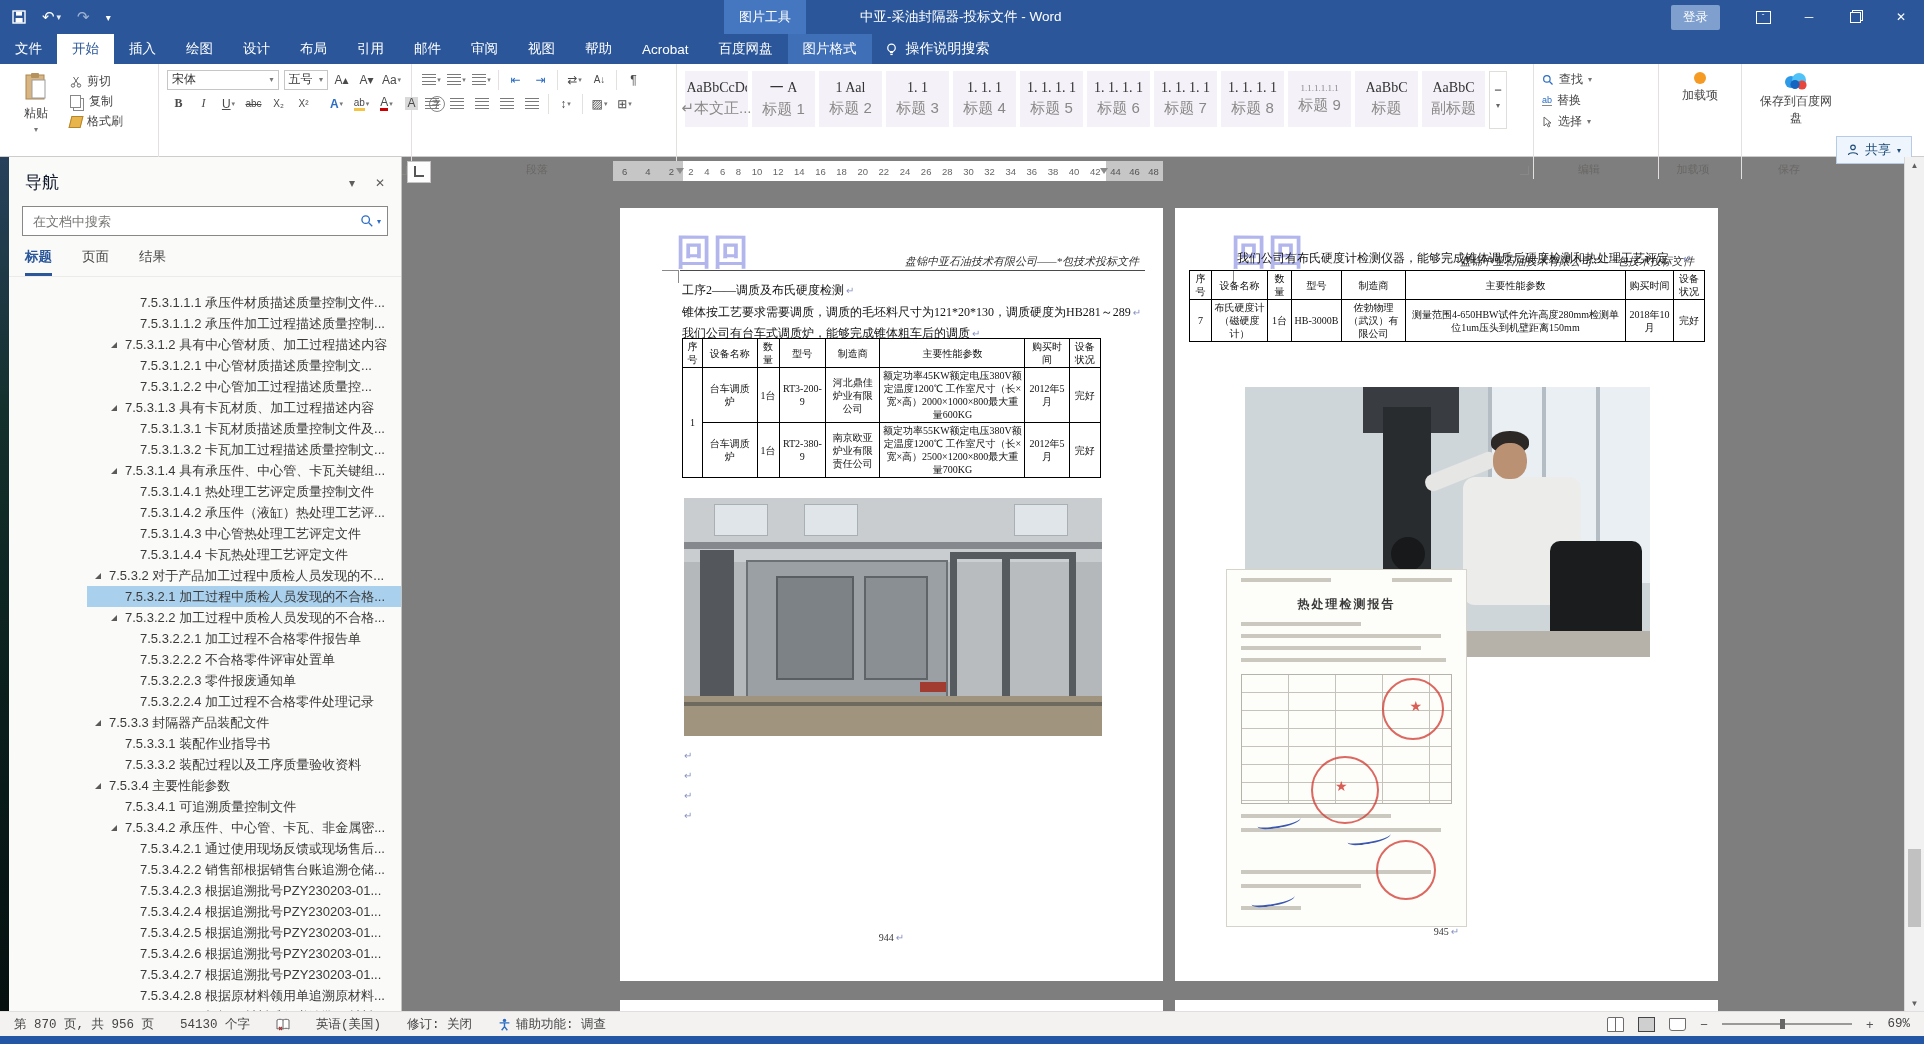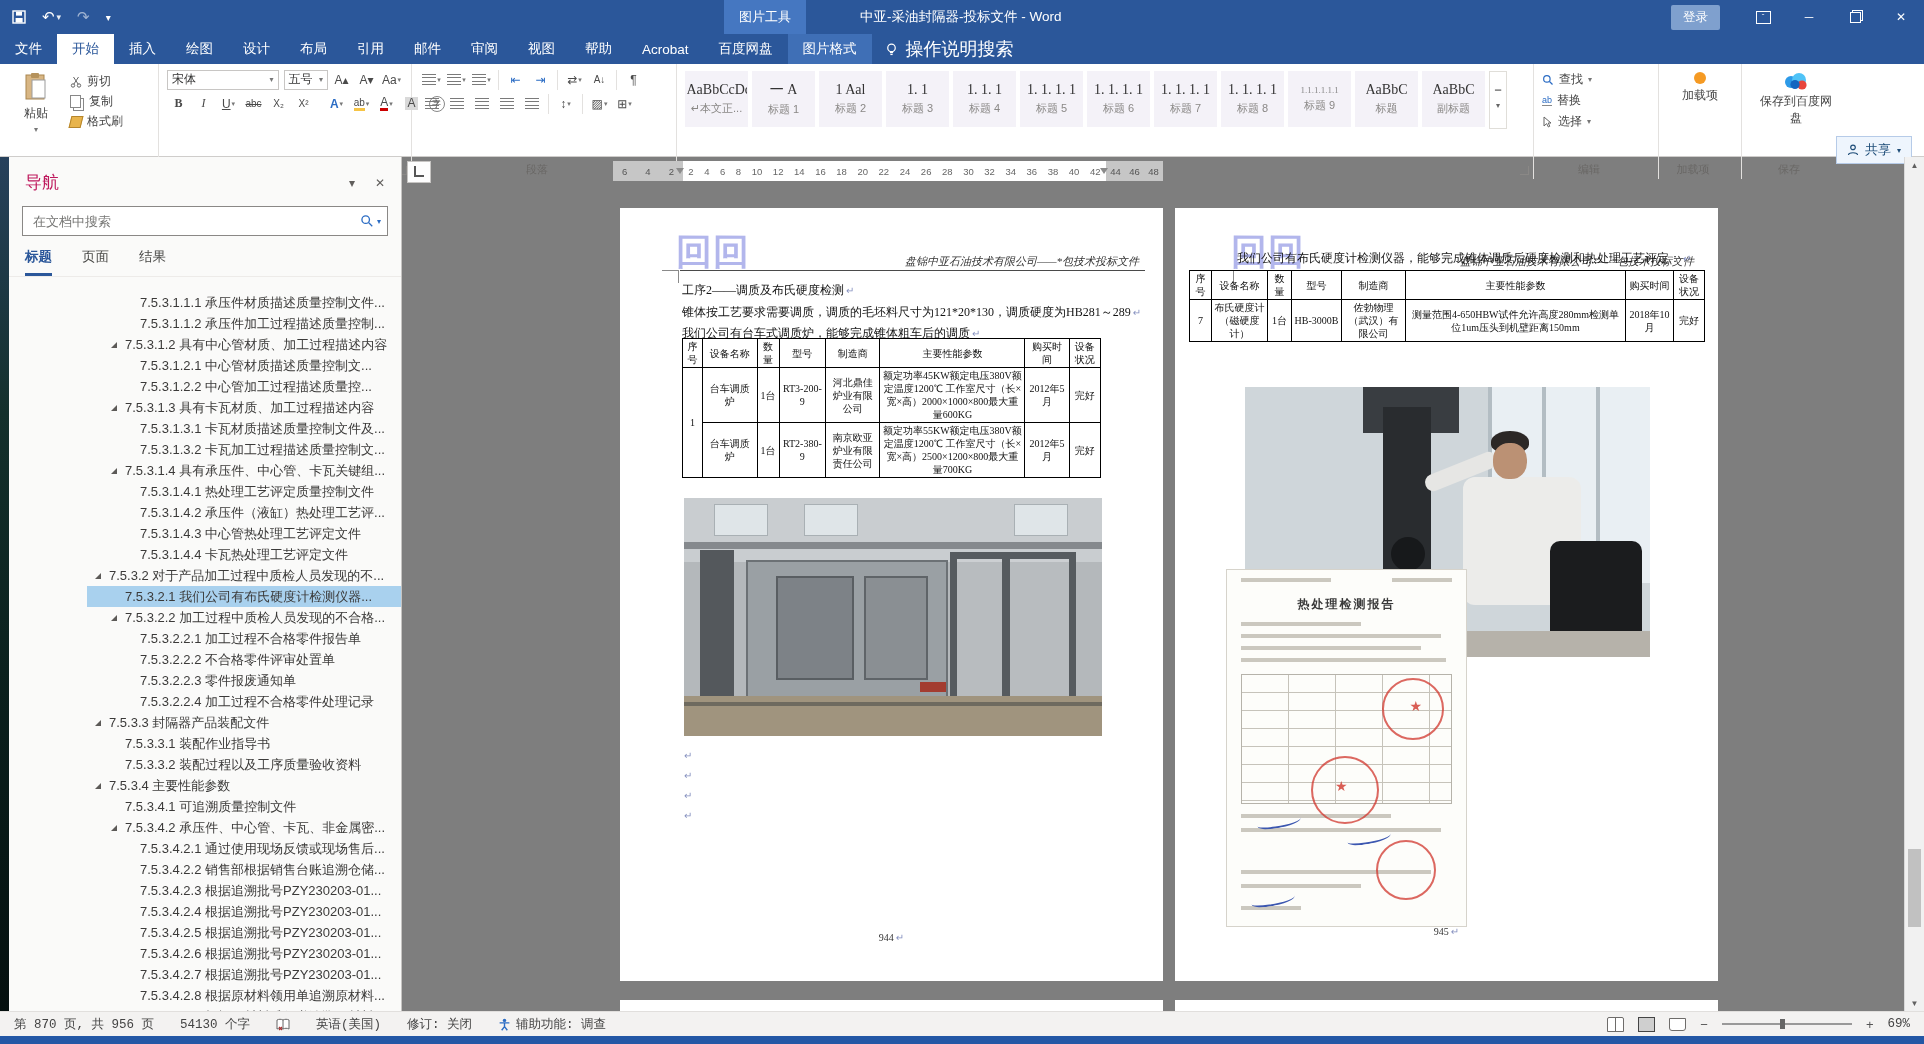--- a/index.html
+++ b/index.html
@@ -22,21 +22,21 @@
   .signin{background:#7fa0ce;color:#fff;font-size:12.5px;padding:4px 12px;border-radius:2px;margin-right:20px;}
   .winbtn{width:46px;height:34px;display:flex;align-items:center;justify-content:center;color:#fff;font-size:12px;}
   .ropt-box{width:13px;height:11px;border:1px solid #fff;display:flex;align-items:flex-start;justify-content:center;font-size:8px;line-height:9px;}
   .restore-box{width:9px;height:9px;border:1px solid #fff;box-shadow:2px -2px 0 -1px #2b579a,2px -2px 0 0 #fff;}
 
   
   #tabrow{position:absolute;left:0;top:34px;right:0;height:30px;background:#2b579a;display:flex;align-items:stretch;color:#fff;}
   .rtab{display:flex;align-items:center;padding:0 15px;font-size:13.5px;white-space:nowrap;}
   .rtab.active{background:#fff;color:#2b579a;}
   .rtab.ctx{background:#3f6fb6;}
-  .tellme{display:flex;align-items:center;gap:7px;padding:0 12px;font-size:18px;}
+  .tellme{display:flex;align-items:center;gap:7px;padding:0 12px;font-size:14px;}
 
   
   #ribbon{position:absolute;left:0;top:64px;right:0;height:92px;background:#fff;border-bottom:1px solid #cfcdcb;}
   .rwrap{display:flex;height:100%;}
   .rgroup{position:relative;height:100%;border-right:1px solid #e3e1df;padding:5px 8px 18px 8px;display:flex;gap:6px;}
   .rg-label{position:absolute;bottom:2px;left:0;right:14px;text-align:center;font-size:11px;color:#6a6866;}
   .launcher{position:absolute;right:4px;bottom:4px;width:8px;height:8px;border-right:1px solid #8a8886;border-bottom:1px solid #8a8886;}
   .bigbtn{width:56px;display:flex;flex-direction:column;align-items:center;justify-content:flex-start;gap:3px;font-size:12px;color:#444;text-align:center;padding-top:3px;}
   .vstack{display:flex;flex-direction:column;justify-content:flex-start;gap:3px;}
   .srow{display:flex;align-items:center;gap:5px;font-size:12px;color:#444;white-space:nowrap;}
@@ -50,35 +50,35 @@
   .u-yel{border-bottom:3px solid #f6c445;line-height:11px;}
   .u-blu{color:#2b6cc4;font-weight:bold;}
   .shaded{background:#d9d9d9;line-height:13px;padding:0 2px;}
   .circ{border:1px solid #888;border-radius:50%;line-height:12px;width:14px;height:14px;display:flex;align-items:center;justify-content:center;font-size:9px;}
   .bars{width:14px;height:11px;background:repeating-linear-gradient(to bottom,#7a7a7a 0 1px,transparent 1px 3.3px);}
   
   .stywrap{display:flex;gap:4px;align-items:flex-start;padding-top:2px;}
   .sty{width:63px;height:56px;background:#f4f2f8;display:flex;flex-direction:column;align-items:center;justify-content:center;gap:3px;}
   .sty .prev{font-family:"Liberation Serif",serif;font-size:14px;color:#333;white-space:nowrap;overflow:hidden;max-width:60px;}
   .sty.sty-sm .prev{font-size:9px;color:#888;}
-  .sty .slbl{font-size:11px;color:#8a8886;white-space:nowrap;}
+  .sty .slbl{font-size:15px;color:#8a8886;white-space:nowrap;}
   .morestyles{width:16px;height:56px;border:1px solid #e0ded9;display:flex;flex-direction:column;align-items:center;justify-content:center;font-size:8px;color:#666;gap:2px;}
   .edit-col{display:flex;flex-direction:column;gap:4px;padding-top:2px;}
   .share-btn{position:absolute;right:12px;top:72px;height:26px;border:1px solid #b6cbe8;background:#eef5fd;color:#1f4e79;
              display:flex;align-items:center;gap:6px;padding:0 10px;font-size:13px;}
   .addin-dot{width:12px;height:12px;border-radius:50%;background:#f59a23;}
 
   
   #leftstrip{position:absolute;left:0;top:157px;width:9px;bottom:32px;
              background:linear-gradient(#27415c,#14302c 30%,#0b211e 60%,#05100f);}
 
   
   #navpane{position:absolute;left:9px;top:157px;width:392px;bottom:32px;background:#fafaf9;border-right:1px solid #c6c4c2;overflow:hidden;}
   .nav-head{display:flex;align-items:center;padding:14px 16px 6px 16px;}
-  .nav-title{flex:1;font-size:17px;color:#be185d;}
+  .nav-title{flex:1;font-size:17px;color:#0f172a;}
   .nav-hbtn{color:#605e5c;font-size:12px;margin-left:20px;}
   .nav-search{margin:6px 13px 0 13px;height:28px;border:1px solid #8a8886;background:#fff;display:flex;align-items:center;padding:0 6px 0 8px;}
   .nav-search input{flex:1;border:none;outline:none;font-size:13px;color:#444;font-family:"Liberation Sans",sans-serif;background:transparent;}
   .nav-search input::placeholder{color:#767674;}
   .nav-tabs{display:flex;gap:30px;padding:12px 16px 0 16px;font-size:13.5px;color:#4a4a48;border-bottom:1px solid #edebe9;}
   .ntab{padding-bottom:7px;}
   .ntab.active{color:#2b579a;font-weight:bold;border-bottom:3px solid #2b579a;}
   .nav-list{position:absolute;left:0;right:0;top:128px;bottom:0;overflow:hidden;padding-left:78px;padding-top:7px;}
   .nav-item{height:21px;display:flex;align-items:center;font-size:13px;color:#3b3a39;white-space:nowrap;}
   .nav-item.lvl1{padding-left:8px;}
@@ -581,21 +581,21 @@
           <span>7.5.3.1.4.4 卡瓦热处理工艺评定文件</span>
         </div>
         <div class="nav-item lvl1 has-arrow">
           <span class="tri">
             <i></i>
           </span>
           <span>7.5.3.2 对于产品加工过程中质检人员发现的不...</span>
         </div>
         <div class="nav-item lvl2 selected">
           <span class="tri"></span>
-          <span>7.5.3.2.1 我们公司有布氏硬度计检测仪器...</span>
+          <span>7.5.3.2.1 加工过程中质检人员发现的不合格...</span>
         </div>
         <div class="nav-item lvl2 has-arrow">
           <span class="tri">
             <i></i>
           </span>
           <span>7.5.3.2.2 加工过程中质检人员发现的不合格...</span>
         </div>
         <div class="nav-item lvl3">
           <span class="tri"></span>
           <span>7.5.3.2.2.1 加工过程不合格零件报告单</span>

